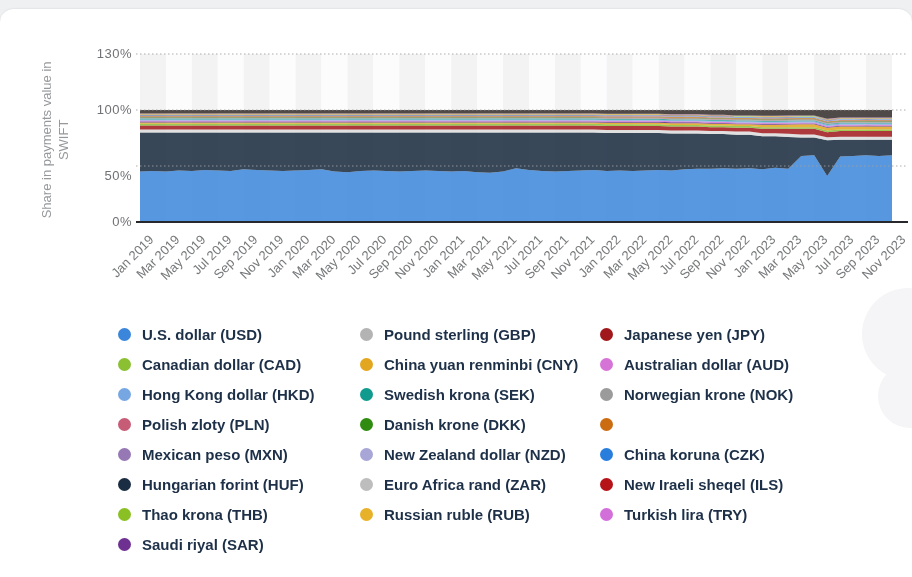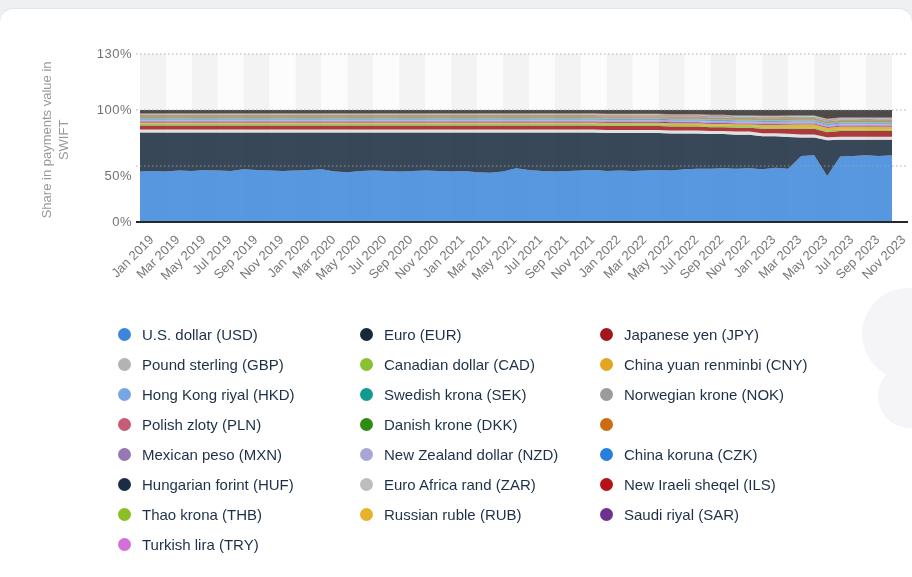--- a/index.html
+++ b/index.html
@@ -71,20 +71,21 @@
     cursor: pointer;
   }
   .legend-dot {
     width: 13px; height: 13px;
     border-radius: 50%;
     flex: 0 0 13px;
   }
   .legend-label {
     font-size: 15px;
     color: #1d3048;
+    font-weight: bold;
   }
 </style>
 </head>
 <body>
 
 <div class="card"></div>
 <div class="watermark-circle" style="left:862px; top:288px; width:92px; height:92px;"></div>
 <div class="watermark-circle" style="left:878px; top:364px; width:64px; height:64px;"></div>
 
 <svg id="plot-svg" width="772" height="171" viewBox="0 0 772 171">
@@ -190,42 +191,42 @@
     <span class="xlab" style="left: 752.069px; top: 232px;">Sep 2023</span>
     <span class="xlab" style="left: 778px; top: 232px;">Nov 2023</span>
   </div>
 
 <div id="legend">
     <div class="legend-item">
       <span class="legend-dot" style="background: rgb(59, 134, 219);"></span>
       <span class="legend-label">U.S. dollar (USD)</span>
     </div>
     <div class="legend-item">
-      <span class="legend-dot" style="background: rgb(22, 40, 60);"></span>
-      <span class="legend-label">Euro (EUR)</span>
+      <span class="legend-dot" style="background: rgb(179, 179, 179);"></span>
+      <span class="legend-label">Pound sterling (GBP)</span>
     </div>
     <div class="legend-item">
       <span class="legend-dot" style="background: rgb(160, 24, 27);"></span>
       <span class="legend-label">Japanese yen (JPY)</span>
     </div>
     <div class="legend-item">
-      <span class="legend-dot" style="background: rgb(179, 179, 179);"></span>
-      <span class="legend-label">Pound sterling (GBP)</span>
-    </div>
-    <div class="legend-item">
       <span class="legend-dot" style="background: rgb(138, 192, 50);"></span>
       <span class="legend-label">Canadian dollar (CAD)</span>
     </div>
     <div class="legend-item">
       <span class="legend-dot" style="background: rgb(226, 166, 32);"></span>
       <span class="legend-label">China yuan renminbi (CNY)</span>
     </div>
     <div class="legend-item">
+      <span class="legend-dot" style="background: rgb(214, 115, 214);"></span>
+      <span class="legend-label">Australian dollar (AUD)</span>
+    </div>
+    <div class="legend-item">
       <span class="legend-dot" style="background: rgb(119, 167, 226);"></span>
-      <span class="legend-label">Hong Kong riyal (HKD)</span>
+      <span class="legend-label">Hong Kong dollar (HKD)</span>
     </div>
     <div class="legend-item">
       <span class="legend-dot" style="background: rgb(17, 155, 143);"></span>
       <span class="legend-label">Swedish krona (SEK)</span>
     </div>
     <div class="legend-item">
       <span class="legend-dot" style="background: rgb(155, 155, 155);"></span>
       <span class="legend-label">Norwegian krone (NOK)</span>
     </div>
     <div class="legend-item">
@@ -265,20 +266,20 @@
     </div>
     <div class="legend-item">
       <span class="legend-dot" style="background: rgb(138, 192, 36);"></span>
       <span class="legend-label">Thao krona (THB)</span>
     </div>
     <div class="legend-item">
       <span class="legend-dot" style="background: rgb(231, 178, 42);"></span>
       <span class="legend-label">Russian ruble (RUB)</span>
     </div>
     <div class="legend-item">
+      <span class="legend-dot" style="background: rgb(210, 111, 217);"></span>
+      <span class="legend-label">Turkish lira (TRY)</span>
+    </div>
+    <div class="legend-item">
       <span class="legend-dot" style="background: rgb(111, 49, 145);"></span>
       <span class="legend-label">Saudi riyal (SAR)</span>
     </div>
-    <div class="legend-item">
-      <span class="legend-dot" style="background: rgb(210, 111, 217);"></span>
-      <span class="legend-label">Turkish lira (TRY)</span>
-    </div>
   </div>
 
 </body></html>

